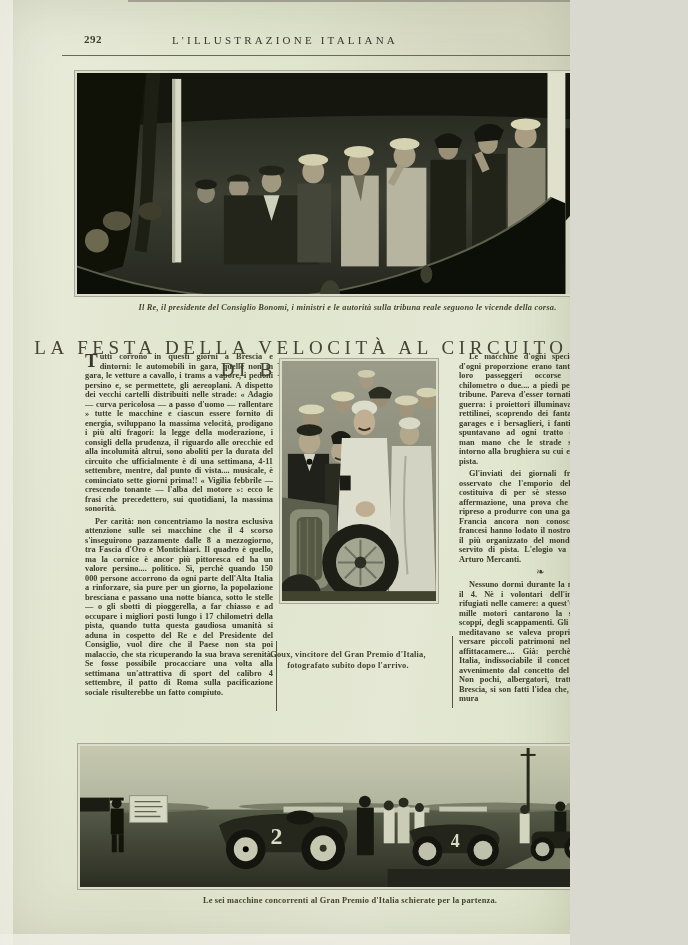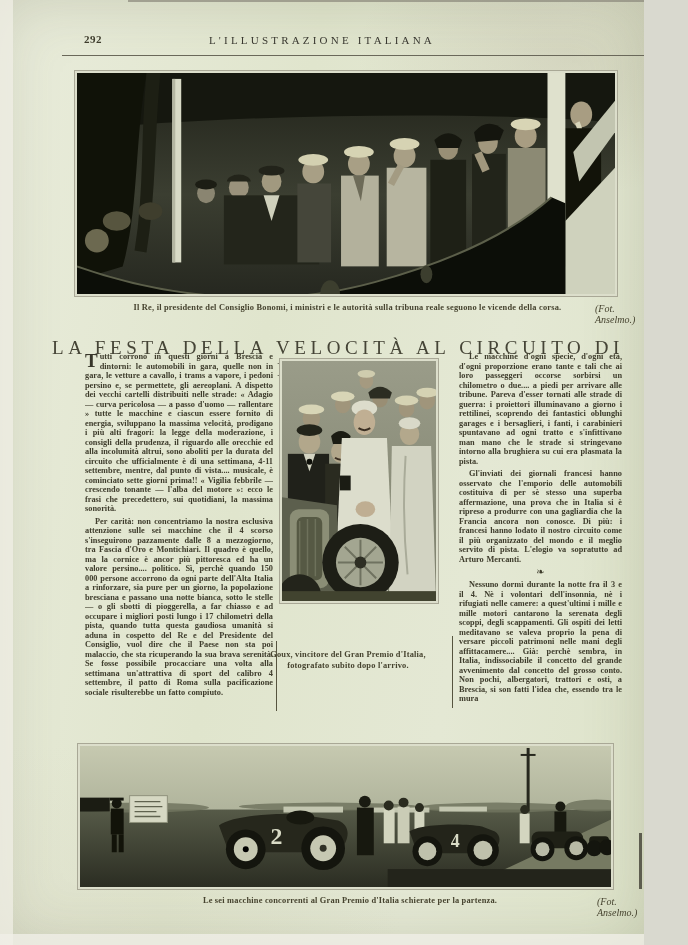--- a/index.html
+++ b/index.html
@@ -1,17 +1,17 @@
 <!DOCTYPE html>
 <html style="--paper: #e2e6d0; --ink: #3e3c2c; --photo-dark: #23251c; --photo-light: #d8dac6;"><head>
 <meta charset="utf-8">
 <style>
   html,body{margin:0;padding:0;background:#d9d9cf;}
   .canvas{
-    position:relative;width:644px;height:945px;overflow:hidden;
+    position:relative;width:570px;height:945px;overflow:hidden;
     font-family:"Liberation Serif","DejaVu Serif",serif;
     color:var(--ink,#3e3c2c);
     background:
       radial-gradient(ellipse 300px 200px at 88% 6%, rgba(150,140,110,0.20), transparent 70%),
       radial-gradient(ellipse 500px 260px at 8% 98%, rgba(215,215,195,0.30), transparent 70%),
       linear-gradient(100deg,#e9ecdb,#e0e5cd 40%,#e4e8d4 70%,#dde3c9);
     box-shadow:inset 0 0 60px rgba(95,95,70,.22);
   }
   .edge-left{position:absolute;left:0;top:0;width:13px;height:945px;background:#f0efe6;opacity:.75;}
   .edge-bottom{position:absolute;left:0;bottom:0;width:688px;height:11px;background:#f0efe7;opacity:.8;}
@@ -25,21 +25,21 @@
 
   .photo{position:absolute;margin:0;padding:0;background:#2a2c22;
     border:2px solid #dcdecb;outline:1px solid #a9a896;box-sizing:border-box;}
   .photo svg{display:block;width:100%;height:100%;}
   .top-photo{left:75px;top:71px;width:542px;height:225px;}
   .mid-photo{left:280px;top:359px;width:158px;height:244px;}
   .bottom-photo{left:78px;top:744px;width:535px;height:145px;}
 
   .caption{position:absolute;font-size:8.4px;font-weight:bold;color:#46432f;
     text-align:center;line-height:10.5px;letter-spacing:.2px;}
-  .top-caption{left:115px;top:303px;width:465px;}
+  .top-caption{left:115px;top:303px;width:465px;font-style:italic;}
   .credit{position:absolute;font-size:10px;font-weight:normal;font-style:italic;color:#46432f;}
   .top-credit{left:595px;top:303px;}
   .mid-caption{left:258px;top:610px;width:180px;margin-top:40px;}
   .bottom-caption{left:140px;top:896px;width:420px;}
   .bottom-credit{left:597px;top:896px;}
 
   .article-title{position:absolute;left:0;top:321px;width:100%;margin:16px;text-align:center;
     font-size:19px;font-weight:normal;letter-spacing:4.6px;color:#454436;}
 
   .col{position:absolute;top:352px;overflow:hidden;}

